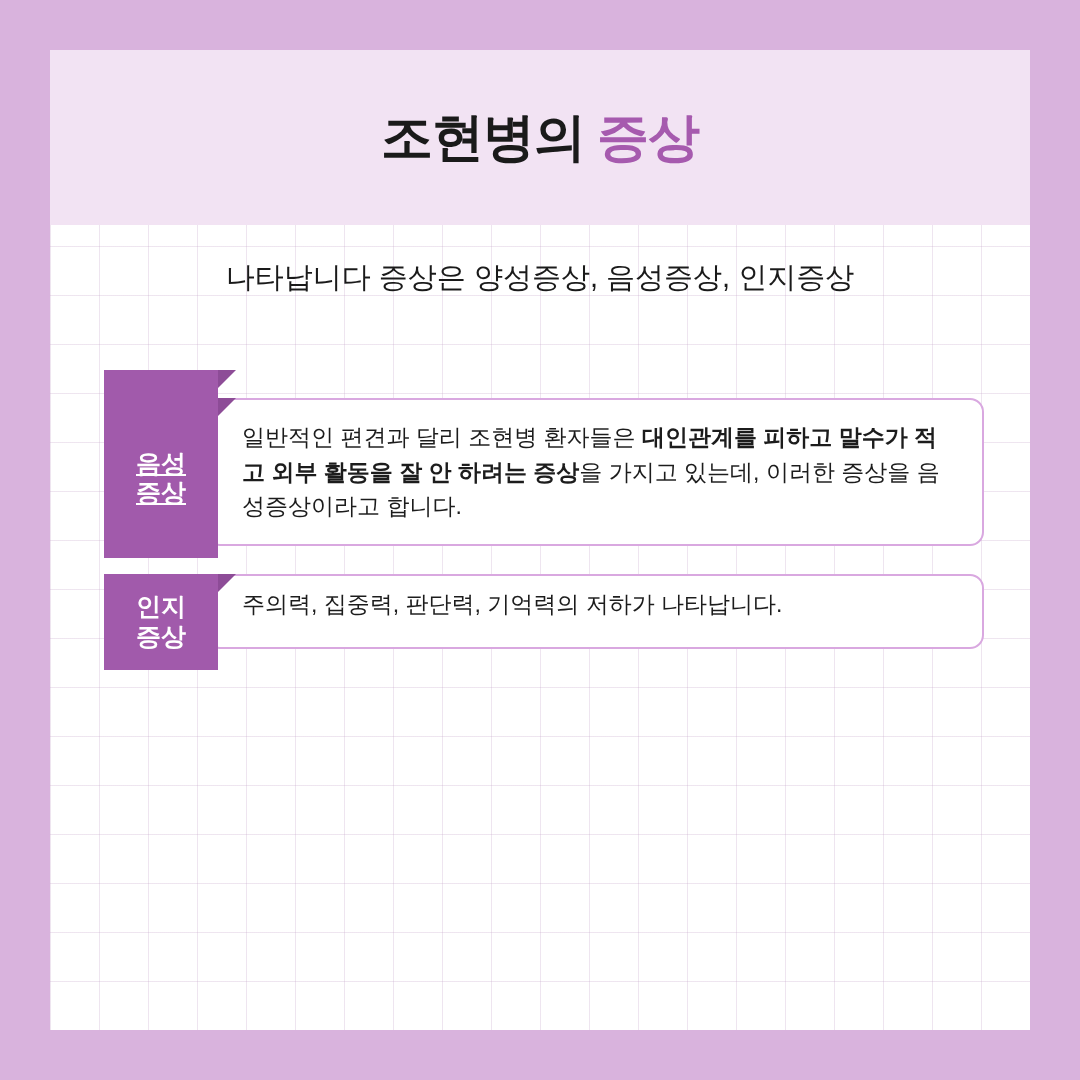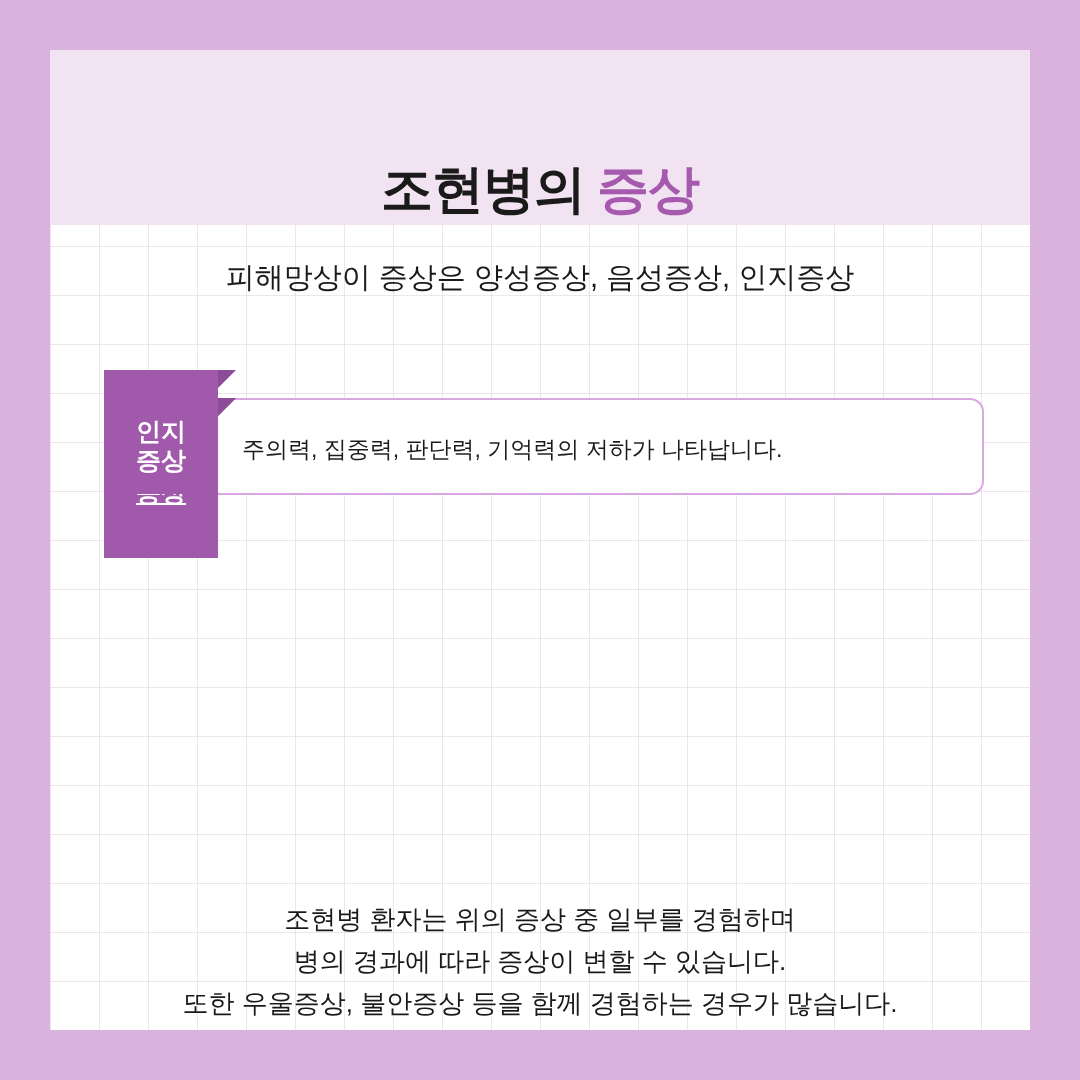--- a/index.html
+++ b/index.html
@@ -31,21 +31,21 @@
   }
 
   .header {
     position: absolute;
     left: 0;
     top: 0;
     width: 980px;
     height: 175px;
     background: #f2e3f3;
     display: flex;
-    align-items: flex-end;
+    align-items: center;
     justify-content: center;
   }
   .header-title {
     font-size: 52px;
     font-weight: bold;
     letter-spacing: -1px;
     white-space: nowrap;
   }
   .title-dark { color: #1a1a1a; }
   .title-accent { color: #a65aae; margin-left: 12px; }
@@ -116,21 +116,21 @@
     line-height: 1.5;
     position: relative;
     z-index: 1;
   }
   .bubble b { font-weight: bold; }
 
   .row-a .tag { height: 166px; }
   .row-a .bubble { min-height: 120px; }
   .row-b .tag { height: 160px; text-decoration: underline; }
   .row-c .tag { height: 96px; }
-  .row-c .bubble { padding-top: 32px; padding-bottom: 26px; margin-top: 6px; }
+  .row-c .bubble { padding-top: 11px; padding-bottom: 26px; margin-top: 6px; }
 
   .outro {
     position: absolute;
     left: 0;
     top: 848px;
     width: 980px;
     text-align: center;
     font-size: 26px;
     color: #1a1a1a;
     line-height: 1.62;
@@ -142,54 +142,52 @@
 <div class="card">
 
   <div class="header">
     <div class="header-title">
       <span class="title-dark">조현병의</span><span class="title-accent">증상</span>
     </div>
   </div>
 
   <div class="intro">
     <div>
-      <span>피해망상이 증상은 </span><b>양성증상, 음성증상, 인지증상</b>
+      <span>나타납니다 증상은 </span><b>양성증상, 음성증상, 인지증상</b>
     </div>
   </div>
 
   <div class="rows">
 
     <div class="row row-a">
       <div class="tag">
         <span class="tag-line">양성</span>
         <span class="tag-line">증상</span>
       </div>
       <div class="tag-notch"></div>
     </div>
 
     <div class="row row-b">
       <div class="tag">
         <span class="tag-line">음성</span>
         <span class="tag-line">증상</span>
       </div>
       <div class="tag-notch"></div>
+      <div class="bubble">
+        <span>일반적인 편견과 달리 조현병 환자들은 </span><b>대인관계를 피하고 말수가 적고 외부 활동을 잘 안 하려는 증상</b><span>을 가지고 있는데, 이러한 증상을 음성증상이라고 합니다.</span>
+      </div>
     </div>
 
     <div class="row row-c">
       <div class="tag">
         <span class="tag-line">인지</span>
         <span class="tag-line">증상</span>
       </div>
       <div class="tag-notch"></div>
       <div class="bubble">
         <span>주의력, 집중력, 판단력, 기억력의 저하가 나타납니다.</span>
       </div>
     </div>
 
   </div>
 
-  <div class="outro">
-    <div>조현병 환자는 위의 증상 중 일부를 경험하며</div>
-    <div>병의 경과에 따라 증상이 변할 수 있습니다.</div>
-    <div>또한 우울증상, 불안증상 등을 함께 경험하는 경우가 많습니다.</div>
-  </div>
 
 </div>
 
 </body></html>

